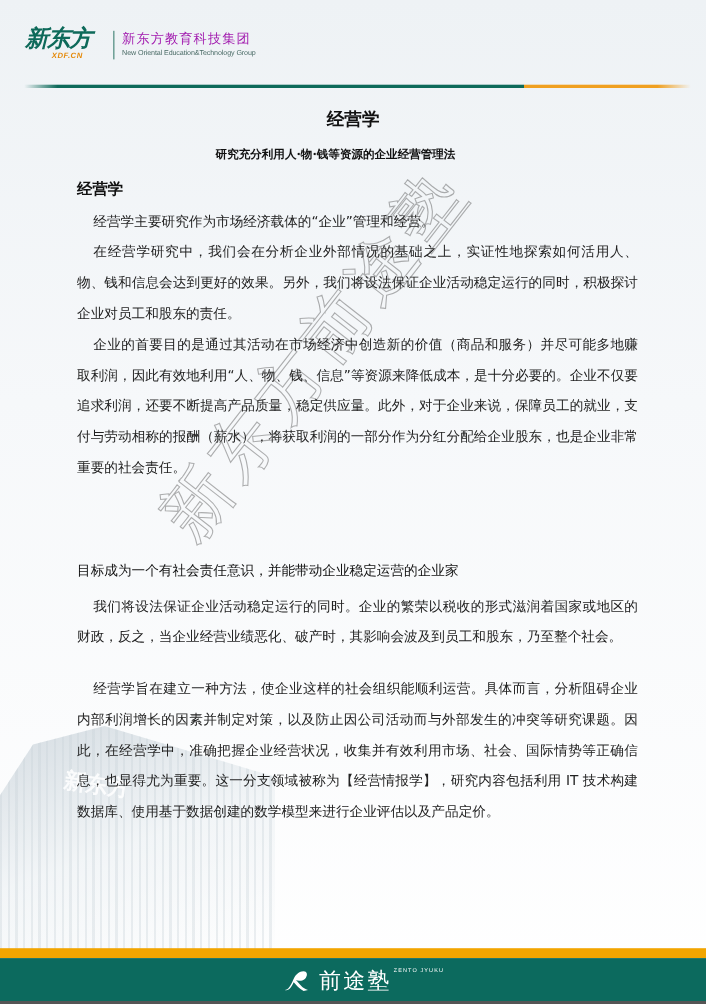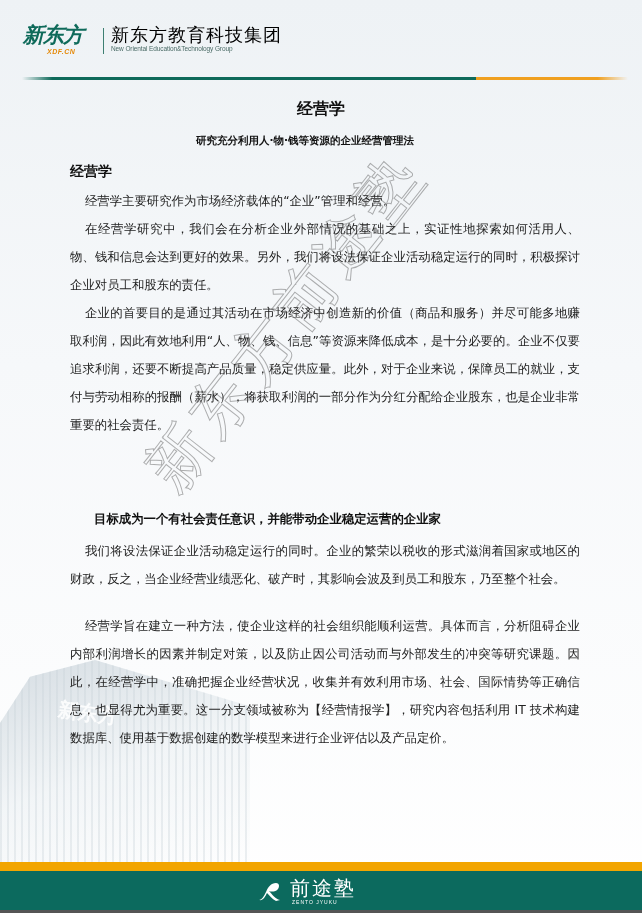--- a/index.html
+++ b/index.html
@@ -48,22 +48,22 @@
       position: absolute;
       left: 103px; top: 28px;
       width: 1px; height: 26px;
       background: #3d7f72;
     }
     .logo-text {
       position: absolute;
       left: 111px; top: 25px;
     }
     .logo-text .zh {
-      font-size: 18px;
-      color: #000000;
+      font-size: 12px;
+      color: #a21caf;
       letter-spacing: 1px;
       line-height: 20px;
     }
     .logo-text .en {
       font-size: 6.5px;
       color: #4a6b66;
       font-family: "Liberation Sans", sans-serif;
       letter-spacing: -0.1px;
     }
     .header-rule {
@@ -123,23 +123,22 @@
     }
     .body-block p {
       margin: 0;
       text-indent: 1.2em;
     }
     .block1 { top: 187px; }
     .sub-heading {
       position: absolute;
       left: 70px; top: 511px;
       font-size: 12.4px;
-      font-weight: bold;
-      color: #111;
-      margin-left: 24px;
+      font-weight: normal;
+      color: #111;
     }
     .block2 { top: 537px; }
     .block3 { top: 612px; }
     .watermark {
       position: absolute;
       left: 160px; top: 440px;
       font-size: 62px;
       color: rgba(60,60,60,0.55);
       font-family: "DejaVu Serif", serif;
       font-weight: 300;
@@ -177,21 +176,21 @@
       align-items: center;
       color: #fff;
     }
     .footer-logo .mark {
       width: 26px; height: 26px;
       position: relative;
       margin-right: 8px;
     }
     .footer-logo .name {
       display: flex;
-      flex-direction: column;
+      flex-direction: row;
       align-items: flex-start;
     }
     .footer-logo .name .zh {
       font-size: 20px;
       letter-spacing: 2px;
       line-height: 22px;
       font-family: "DejaVu Serif", serif;
     }
     .footer-logo .name .en {
       font-size: 5px;

